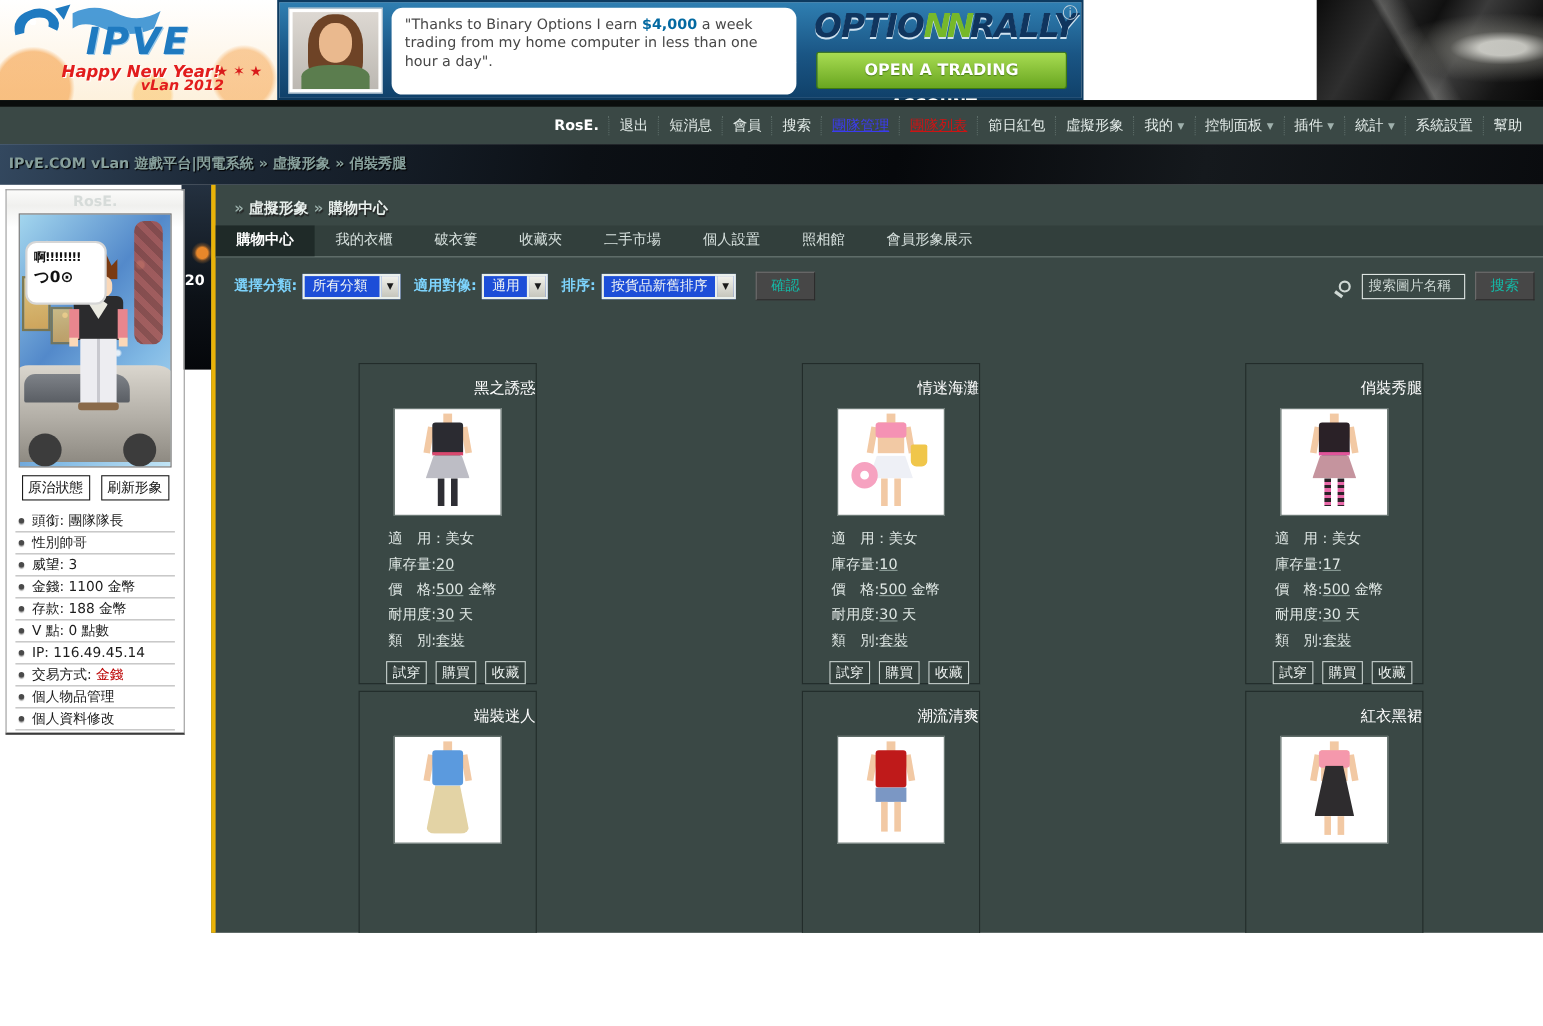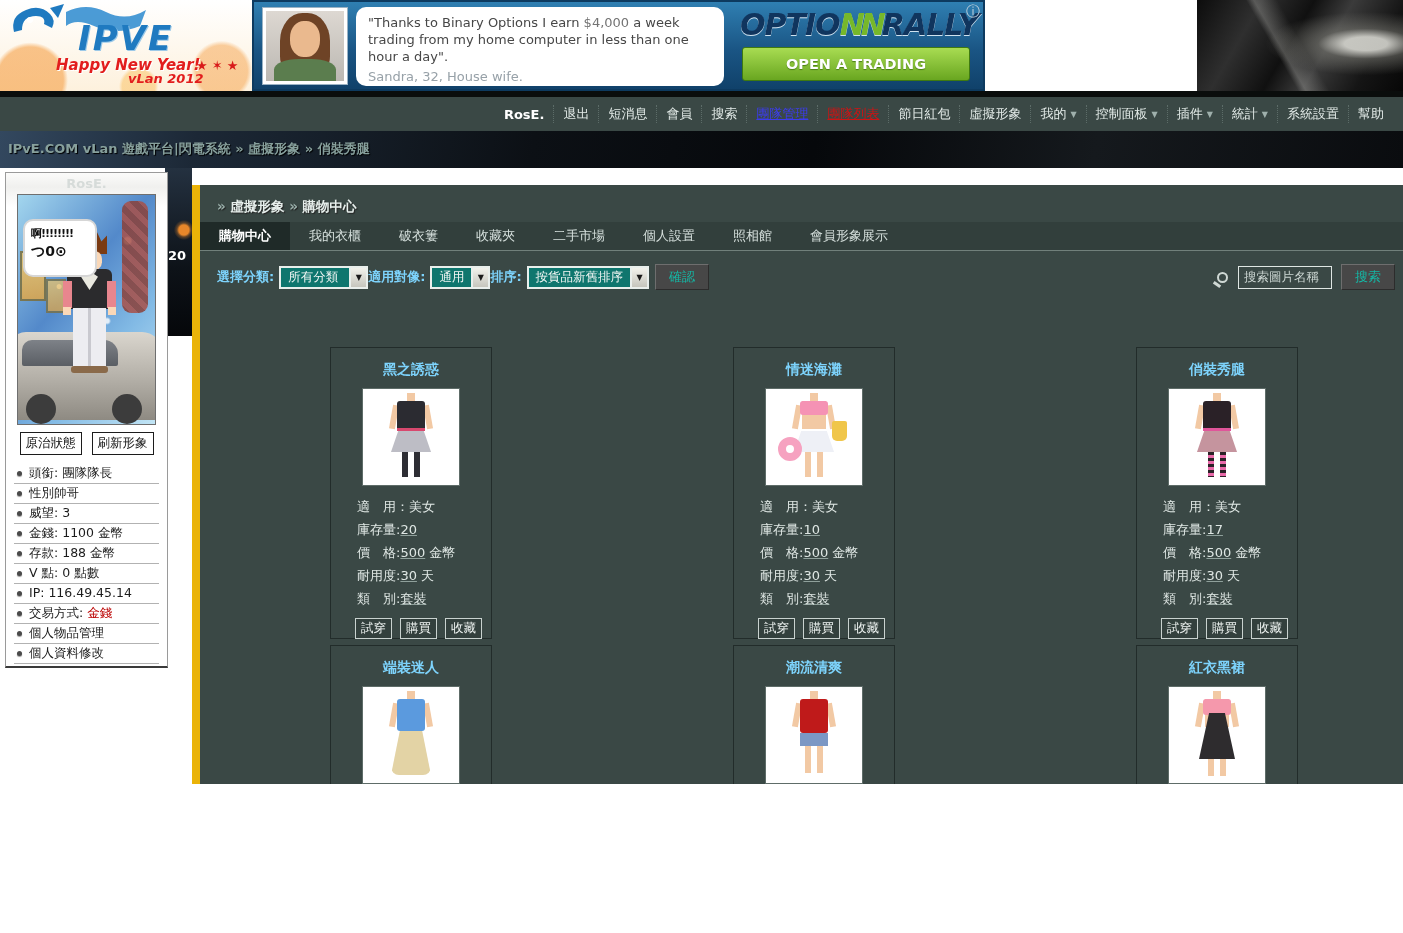--- a/index.html
+++ b/index.html
@@ -20,21 +20,21 @@
 .logo-star{position:absolute;color:#d81a1a;font-size:13px}
 
 #ad{position:absolute;left:252px;top:0;width:733px;height:91px;background:linear-gradient(180deg,#2f7fb2,#1a5584 55%,#10416a);border:2px solid #0d3a5f}
 #ad-photo{position:absolute;left:8px;top:5px;width:86px;height:78px;background:#fff;padding:3px;border:1px solid #9ab2c4}
 #ad-photo .photo{width:100%;height:100%;position:relative;overflow:hidden;background:linear-gradient(#ddd8d2,#bcb8b2)}
 .ph-hair{position:absolute;left:14px;top:2px;width:50px;height:62px;background:#6e4326;border-radius:45% 45% 30% 30%}
 .ph-face{position:absolute;left:24px;top:10px;width:30px;height:36px;background:#eab98e;border-radius:46%}
 .ph-sweater{position:absolute;left:8px;top:48px;width:62px;height:26px;background:#5b7d4e;border-radius:40% 40% 0 0}
 #ad-bubble{position:absolute;left:102px;top:5px;width:368px;height:79px;background:#fff;border-radius:10px;padding:7px 10px 0 12px;font-size:13px;color:#474747;line-height:17px}
 #ad-bubble:after{content:"";position:absolute;right:-14px;top:46px;border:14px solid transparent;border-left-color:#fff;border-top-width:4px}
-#ad-bubble .amount{font-weight:normal;color:#737373}
+#ad-bubble .amount{font-weight:bold;color:#0369a1}
 #ad-author{color:#97a1a8;margin-top:3px}
 #ad-brand{position:absolute;left:486px;top:5px;width:240px;height:36px;font-size:30px;font-style:italic;font-weight:bold;color:#10355e;letter-spacing:-1px;white-space:nowrap;text-shadow:0 1px 0 #cfe2ef}
 #ad-brand .grn{color:#76b82a;letter-spacing:-4px}
 #ad-cta{position:absolute;left:488px;top:45px;width:228px;height:34px;background:linear-gradient(#a8dc52,#69a620);border:1px solid #3f7a10;border-radius:3px;color:#fff;font-weight:bold;font-size:14.5px;text-align:center;line-height:32px;cursor:pointer;text-shadow:0 1px 1px #4b7d16}
 #ad-cta .arrow{font-size:11px;margin-left:6px}
 #ad-info{position:absolute;right:3px;top:1px;color:#c6d4de;font-size:14px;cursor:pointer}
 
 #banner-art-right{position:absolute;left:1197px;top:0;width:206px;height:97px;background:
  radial-gradient(ellipse at 82% 45%, rgba(225,225,218,.85) 0 9%, rgba(140,140,132,.45) 20%, transparent 42%),
  linear-gradient(60deg, transparent 40%, rgba(210,210,205,.28) 43%, transparent 52%),
@@ -84,48 +84,48 @@
 .av-bub{position:absolute;left:5px;top:24px;width:74px;height:58px;background:#fff;border:2px solid #d6d6d6;border-radius:10px;padding:5px 4px 0 6px;z-index:5}
 .av-bub .l1{font-size:11px;font-weight:bold;color:#111;letter-spacing:-1px}
 .av-bub .l2{font-size:14px;font-weight:bold;color:#111;margin-top:2px}
 .sb-btns{margin-top:7px;text-align:center}
 .sb-btn{display:inline-block;border:1px solid #1c1c1c;background:#fff;font-size:12.5px;color:#111;padding:2px 5px;margin:0 5px;cursor:pointer;font-family:inherit}
 .sb-info{margin:9px 8px 0 8px;list-style:none}
 .sb-info li{position:relative;height:20px;line-height:18px;border-bottom:1px solid #b2b2b2;font-size:12.5px;color:#1c1c1c;padding-left:15px;white-space:nowrap;overflow:hidden}
 .sb-info li:before{content:"";position:absolute;left:3px;top:7px;width:5px;height:5px;border-radius:50%;background:#4a4a4a;box-shadow:0 1px 1px #999}
 
 
-#panel{position:absolute;left:192px;top:185px;width:1211px;height:599px;background:#3a4845;border-left:8px solid #eab308;overflow:hidden;z-index:1}
+#panel{position:absolute;left:192px;top:168px;width:1211px;height:680px;background:#3a4845;border-left:4px solid #eab308;overflow:hidden;z-index:1}
 .p-bc{position:absolute;left:17px;top:13px;font-size:13.5px;font-weight:bold;color:#e7efec;text-shadow:1px 1px 1px #222}
 .p-bc .sep{color:#9ab0ab}
 #tabs{position:absolute;left:0;top:37px;width:100%;height:29px;background:#323f3c;border-bottom:1px solid #71807b;display:flex}
 .tab{padding:0 19px;line-height:28px;font-size:13px;color:#d6e0dd;cursor:pointer;white-space:nowrap}
 .tab.active{background:#1f2a28;color:#fff;font-weight:bold}
 #filters{position:absolute;left:17px;top:80px;height:24px;display:flex;align-items:center;white-space:nowrap}
 .flabel{font-weight:bold;color:#7dd3fc;font-size:13px;margin:0 5px 0 0}
-.sel{display:inline-flex;border:2px solid #e9efec;height:23px;background:#0f766e;color:#f2f6f4;font-size:12.5px;align-items:center;margin-right:0;cursor:pointer}
+.sel{display:inline-flex;border:2px solid #e9efec;height:23px;background:#1d4ed8;color:#f2f6f4;font-size:12.5px;align-items:center;margin-right:12px;cursor:pointer}
 .sel-text{padding:0 7px}
 .sel-arrow{width:17px;height:19px;margin:0;background:linear-gradient(#f2f2ec,#c6c6bd);color:#1a1a1a;font-size:8px;display:flex;align-items:center;justify-content:center;border-left:2px solid #e9efec}
 .btn-dark{background:#474747;border:1px solid #6e6e6e;border-right-color:#2c2c2c;border-bottom-color:#2c2c2c;color:#14b8a6;font-size:13px;padding:3px 13px;cursor:pointer;font-family:inherit}
 #searchbox{position:absolute;right:8px;top:79px;display:flex;align-items:center}
 .mag{width:11px;height:11px;border:2px solid #cfd8d4;border-radius:50%;position:relative;margin-right:10px}
 .mag:after{content:"";position:absolute;left:-6px;top:9px;width:8px;height:3px;background:#cfd8d4;transform:rotate(35deg)}
 #search-input{width:94px;height:23px;border:1px solid #dfe6e3;background:transparent;color:#ccd6d2;font-size:12.5px;padding:0 5px;font-family:inherit;outline:none}
 #search-btn{margin-left:9px}
 #pagebar{position:absolute;left:8px;top:119px;width:457px;height:28px;border:1px solid #222c2a;background:#35423f;display:flex;align-items:center;font-size:13.5px;font-weight:bold;color:#eef3f1}
 .pg-total{color:#7e8e8a;margin:0 12px 0 14px;cursor:default}
 .pg-cur{color:#d8de2b;margin:0 9px;cursor:pointer}
 .pg-n{margin:0 9px;cursor:pointer}
 .pg-next{margin:0 9px;cursor:pointer}
 .pg-last{margin:0 6px;cursor:pointer}
 #pg-input{margin-left:auto;margin-right:7px;width:58px;height:18px;border:1px solid #d6dedb;background:#2f3b38;outline:none;color:#fff;font-size:12px;padding:0 3px}
 
 
 .card{position:absolute;width:162px;height:292px;border:1px solid #222c2a;background:#3a4845}
-.c-title{text-align:center;margin-top:13px;font-size:14px;font-weight:bold;color:#7dd3fc}
+.c-title{text-align:right;margin-top:13px;font-size:14px;font-weight:normal;color:#ffffff}
 .c-imgbox{width:98px;height:98px;margin:9px auto 0;background:#fff;border:1px solid #5e6c68;position:relative}
 .fig{position:absolute;left:4px;top:4px;width:88px;height:88px}
 .fig div{position:absolute}
 .c-stats{margin:12px 0 0 26px}
 .c-row{height:23px;font-size:13px;color:#dfe7e4;white-space:nowrap}
 .c-val-u{text-decoration:underline;text-decoration-color:#8fa09b}
 .c-btns{margin:4px 0 0 24px}
 .c-btn{display:inline-block;border:1px solid #c9d2cf;background:#33403d;color:#eef3f1;font-size:12.5px;padding:1px 5px;margin-right:8px;cursor:pointer;font-family:inherit}
 </style>
 </head>
@@ -148,21 +148,20 @@
   <div id="ad">
     <div id="ad-photo">
       <div class="photo">
         <div class="ph-hair"></div>
         <div class="ph-face"></div>
         <div class="ph-sweater"></div>
       </div>
     </div>
     <div id="ad-bubble">
       <span>"Thanks to Binary Options I earn </span><span class="amount">$4,000</span><span> a week  trading from my home computer in less than one hour a day".</span>
-      <div id="ad-author">Sandra, 32, House wife.</div>
     </div>
     <div id="ad-brand"><span>OPTIO</span><span class="grn">NN</span><span>RALLY</span></div>
     <div id="ad-cta"><span>OPEN A TRADING ACCOUNT</span><span class="arrow">▶</span></div>
     <div id="ad-info">ⓘ</div>
   </div>
 
   <div id="banner-art-right"></div>
 </div>
 
 <div id="navbar">

